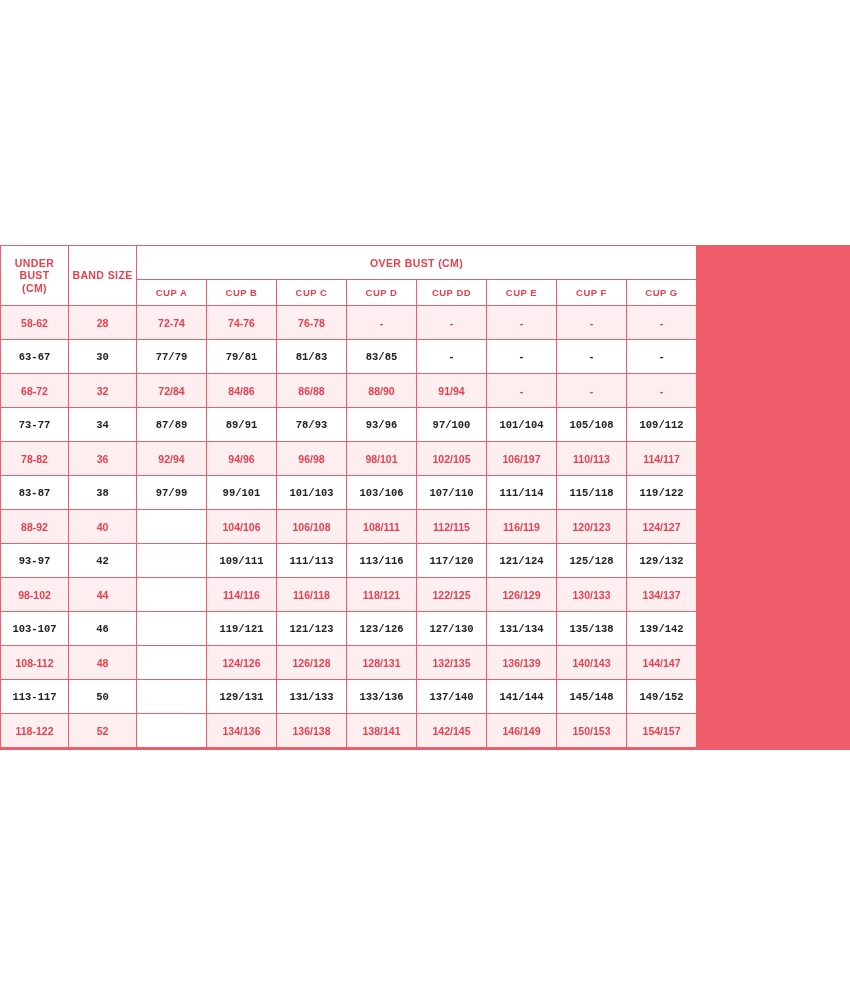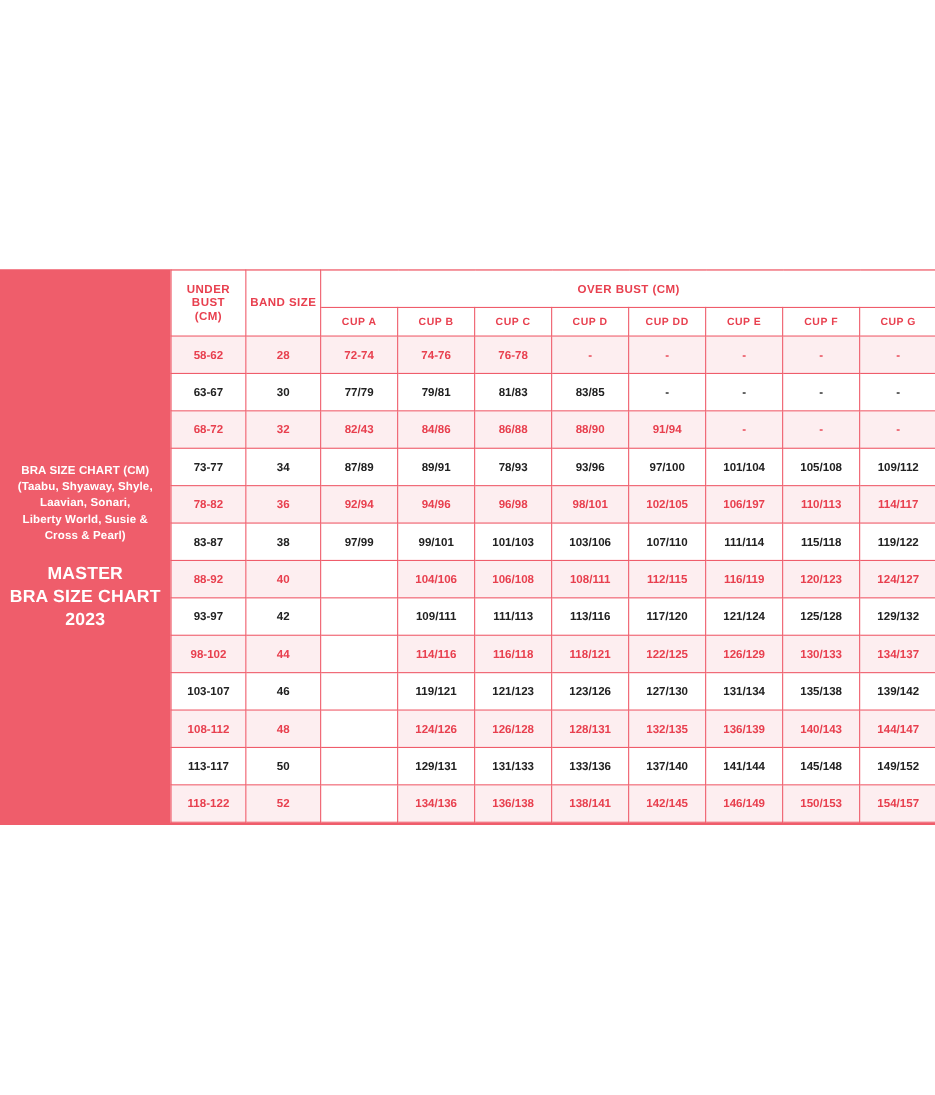--- a/index.html
+++ b/index.html
@@ -95,48 +95,34 @@
     letter-spacing: .6px;
   }
   tr.head-cups th {
     font-size: 9.5px;
     letter-spacing: .5px;
     height: 26px;
   }
 
   
   tr.odd td { background: #fdeef0; color: #e8404f; }
-  tr.even td { background: #ffffff; color: #222222; }
+  tr.even td { background: #ffffff; color: #222222; font-family: Liberation Mono, monospace; }
   tr.odd td.blank, tr.even td.blank { background: #ffffff; }
 
   td.under, td.band { font-size: 11px; margin-left: 28px; }
 
   col.c-under { width: 68px; }
   col.c-band  { width: 68px; }
   col.c-cup   { width: 70px; }
 </style>
 </head>
 <body>
 
 <div id="chart-wrap">
 
-  <div id="left-panel">
-    <div class="desc">
-      <div>BRA SIZE CHART (CM)</div>
-      <div>(Taabu, Shyaway, Shyle,</div>
-      <div>Laavian, Sonari,</div>
-      <div>Liberty World, Susie &amp;</div>
-      <div>Cross &amp; Pearl)</div>
-    </div>
-    <div class="master">
-      <div>MASTER</div>
-      <div>BRA SIZE CHART</div>
-      <div>2023</div>
-    </div>
-  </div>
 
   <div id="table-panel">
     <table class="size-chart">
       <colgroup>
         <col class="c-under">
           <col class="c-band">
         <col class="c-cup">
           <col class="c-cup">
           <col class="c-cup">
           <col class="c-cup">
@@ -186,21 +172,21 @@
             <td>81/83</td>
             <td>83/85</td>
             <td>-</td>
             <td>-</td>
             <td>-</td>
             <td>-</td>
           </tr>
           <tr class="odd">
             <td class="under">68-72</td>
             <td class="band">32</td>
-            <td>82/43</td>
+            <td>72/84</td>
             <td>84/86</td>
             <td>86/88</td>
             <td>88/90</td>
             <td>91/94</td>
             <td>-</td>
             <td>-</td>
             <td>-</td>
           </tr>
           <tr class="even">
             <td class="under">73-77</td>

